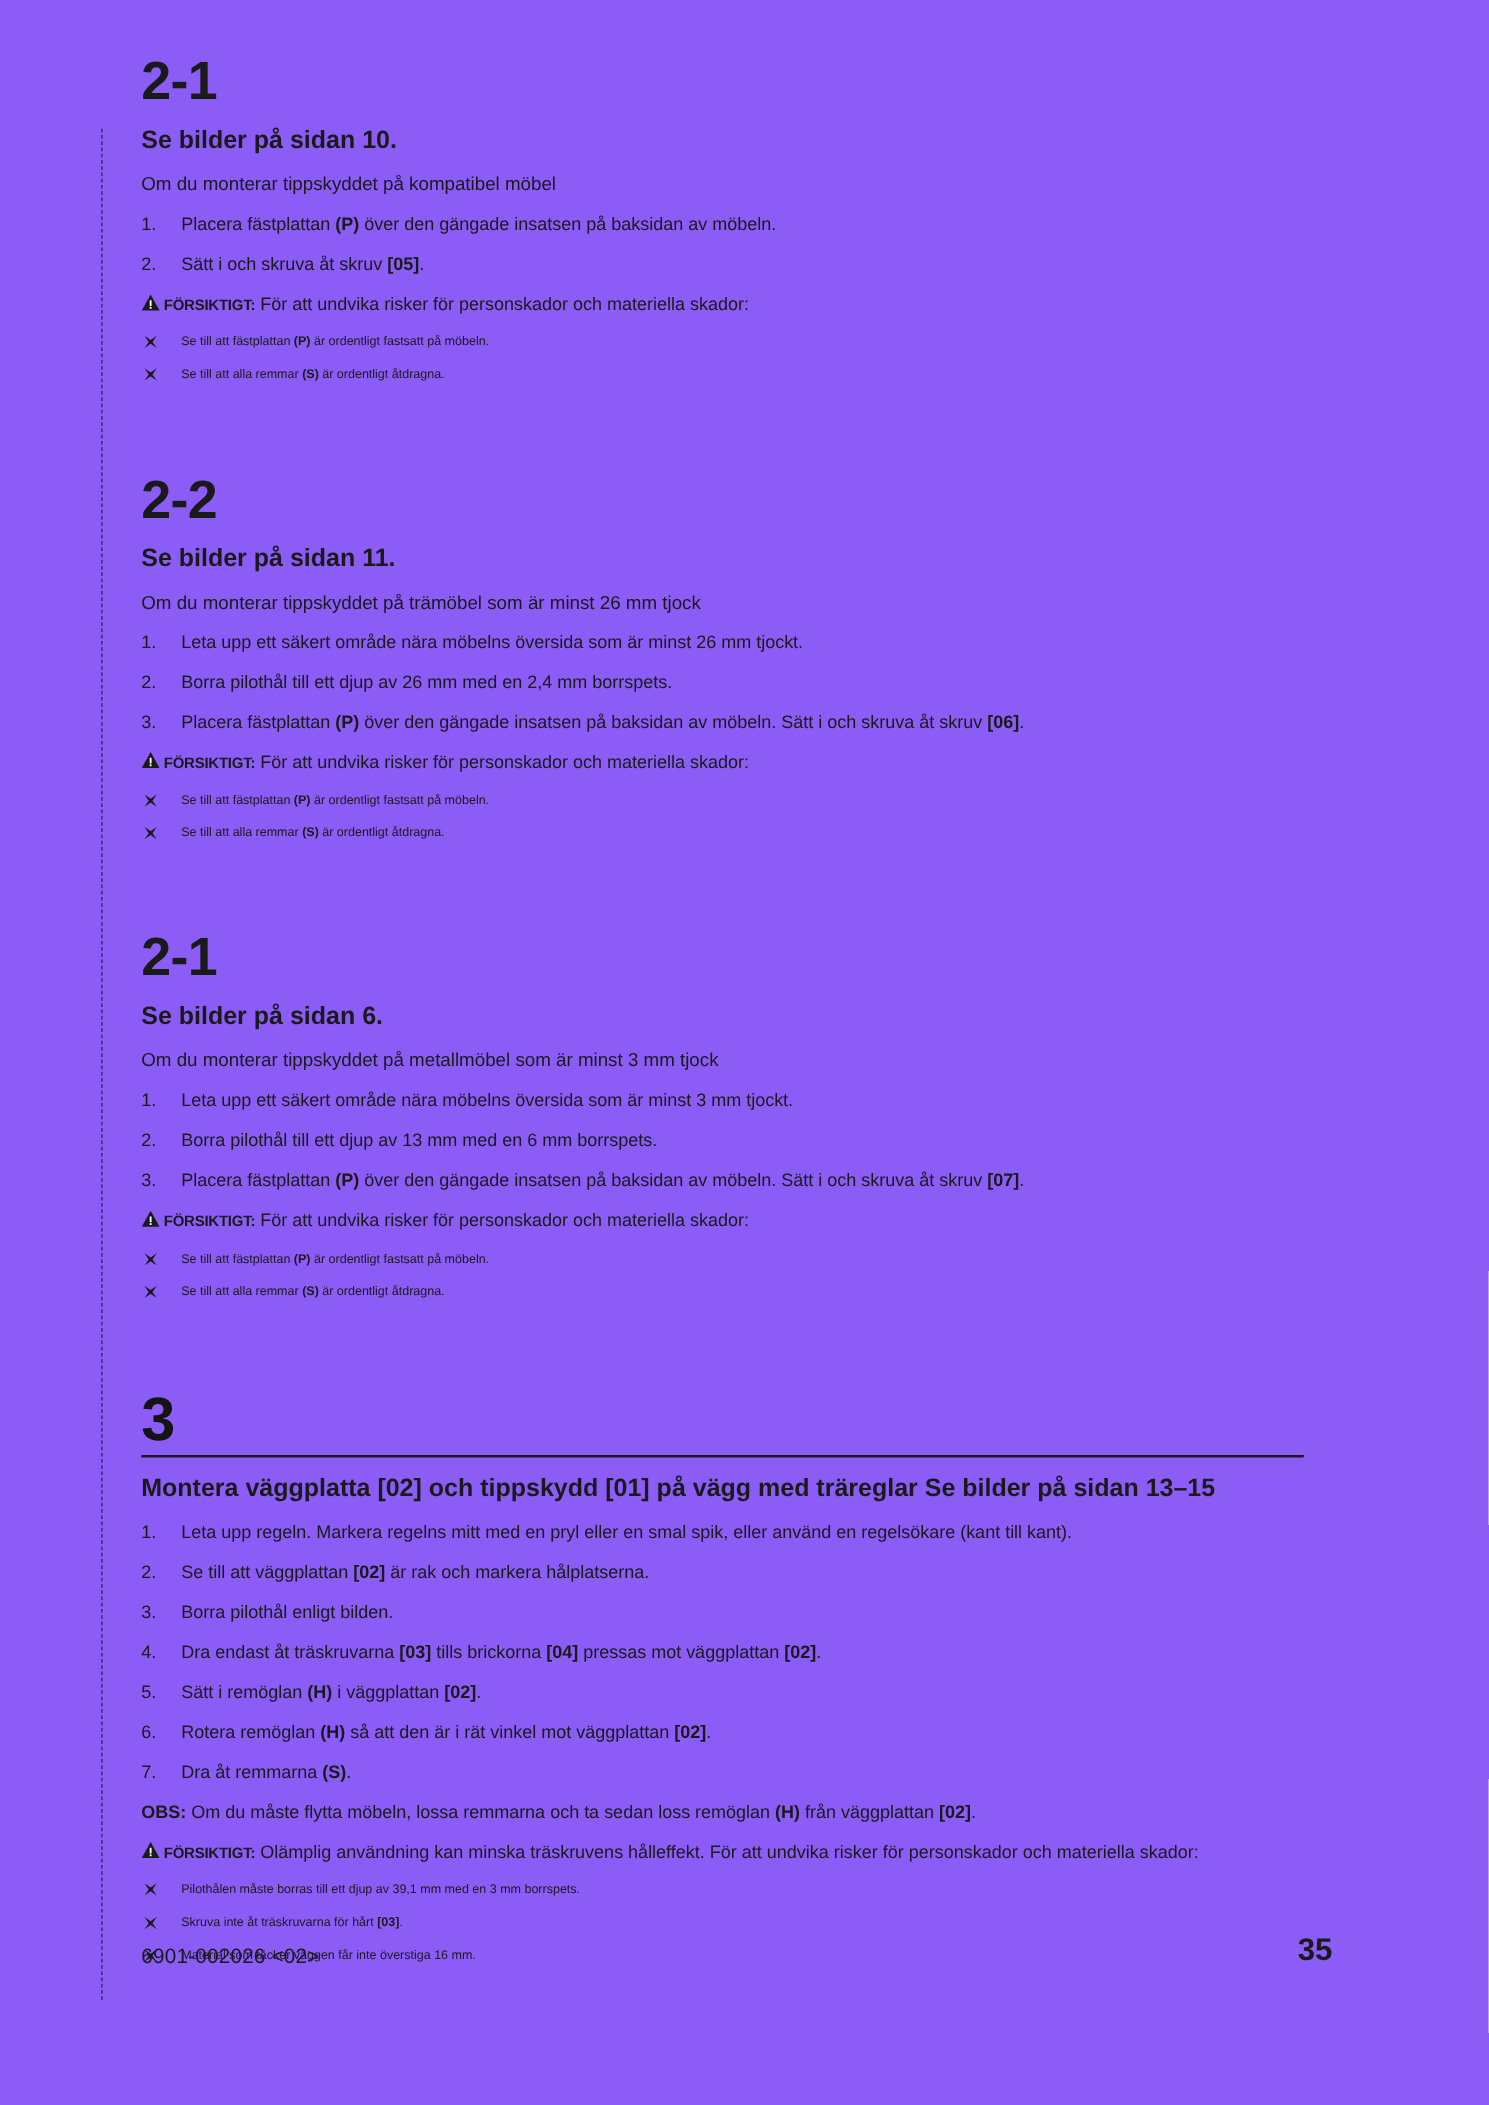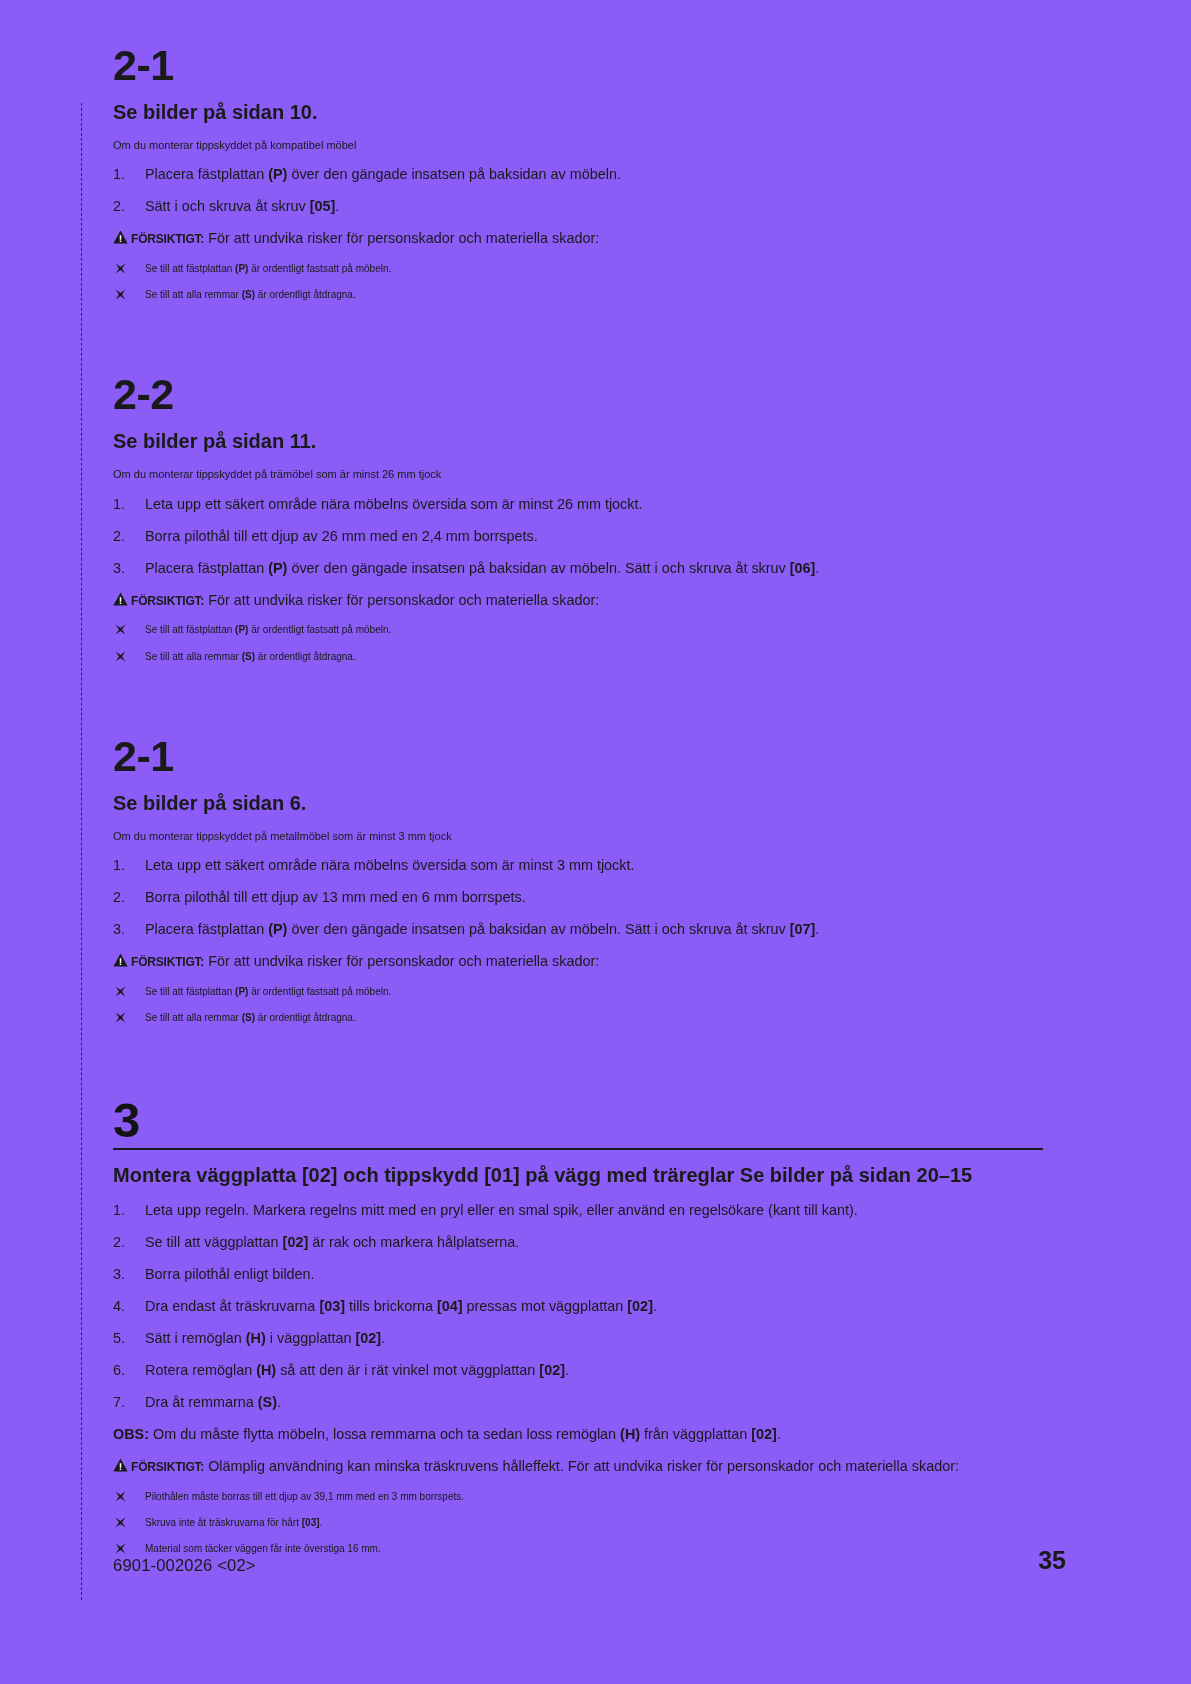--- a/index.html
+++ b/index.html
@@ -61,21 +61,21 @@
     width: 100%;
   }
 
   .subhead {
     font-size: 20px;
     font-weight: bold;
     margin: 12px 0 0 0;
     line-height: 1.3;
   }
   .intro {
-    font-size: 11px;
+    font-size: 15px;
     margin: 13px 0 0 0;
     line-height: 1.3;
   }
 
   
   ol.steps, ul.bullets {
     list-style: none;
     margin: 0;
     padding: 0;
   }
@@ -237,21 +237,21 @@
                 </svg></span><span>Se till att fästplattan <b>(P)</b> är ordentligt fastsatt på möbeln.</span></li>
             <li class="bullet"><span class="star"><svg width="11" height="11" viewBox="0 0 11 11" aria-hidden="true">
                   <path d="M0.6 0.6 L5.5 4.0 L10.4 0.6 L7.0 5.5 L10.4 10.4 L5.5 7.0 L0.6 10.4 L4.0 5.5 Z" fill="#1a1a1a"></path>
                 </svg></span><span>Se till att alla remmar <b>(S)</b> är ordentligt åtdragna.</span></li>
           </ul>
         </section>
         <div class="gap-lg"></div>
         <section>
           <div class="sec-num-3">3</div>
           <hr class="rule">
-          <div class="subhead">Montera väggplatta [02] och tippskydd [01] på vägg med träreglar Se bilder på sidan 20–15</div>
+          <div class="subhead">Montera väggplatta [02] och tippskydd [01] på vägg med träreglar Se bilder på sidan 13–15</div>
           <ol class="steps">
             <li class="step"><span class="marker">1.</span><span>Leta upp regeln. Markera regelns mitt med en pryl eller en smal spik, eller använd en regelsökare (kant till kant).</span></li>
             <li class="step"><span class="marker">2.</span><span>Se till att väggplattan <b>[02]</b> är rak och markera hålplatserna.</span></li>
             <li class="step"><span class="marker">3.</span><span>Borra pilothål enligt bilden.</span></li>
             <li class="step"><span class="marker">4.</span><span>Dra endast åt träskruvarna <b>[03]</b> tills brickorna <b>[04]</b> pressas mot väggplattan <b>[02]</b>.</span></li>
             <li class="step"><span class="marker">5.</span><span>Sätt i remöglan <b>(H)</b> i väggplattan <b>[02]</b>.</span></li>
             <li class="step"><span class="marker">6.</span><span>Rotera remöglan <b>(H)</b> så att den är i rät vinkel mot väggplattan <b>[02]</b>.</span></li>
             <li class="step"><span class="marker">7.</span><span>Dra åt remmarna <b>(S)</b>.</span></li>
           </ol>
           <div class="caution"><span class="b">OBS:</span> <span>Om du måste flytta möbeln, lossa remmarna och ta sedan loss remöglan <b>(H)</b> från väggplattan <b>[02]</b>.</span></div>

